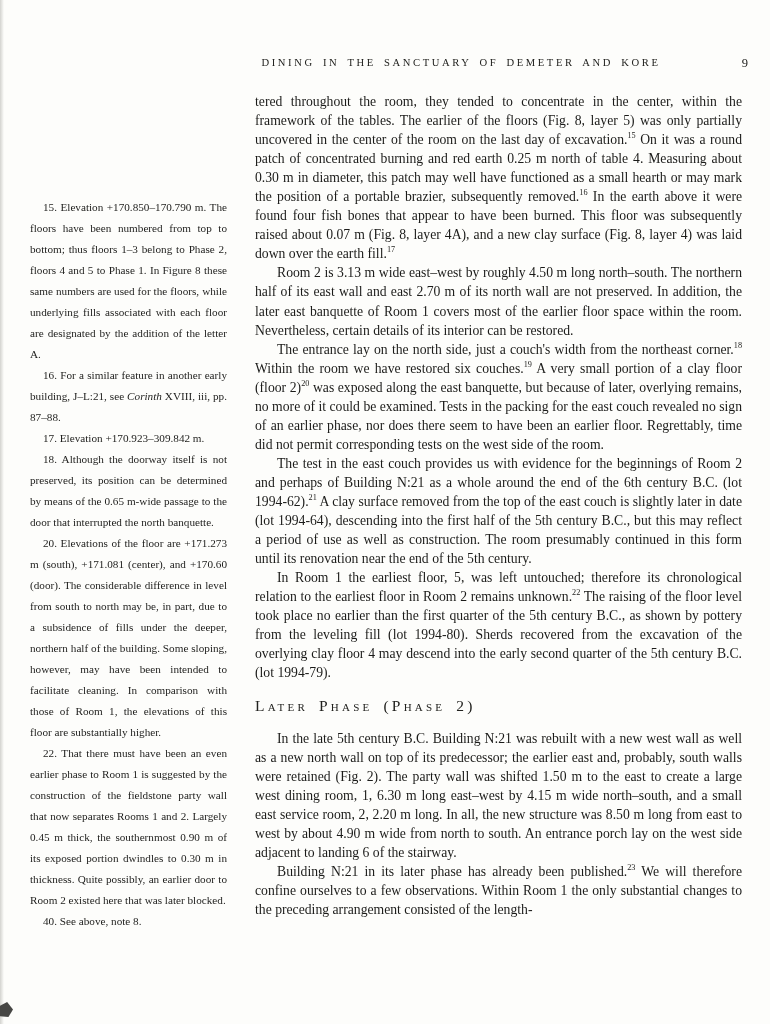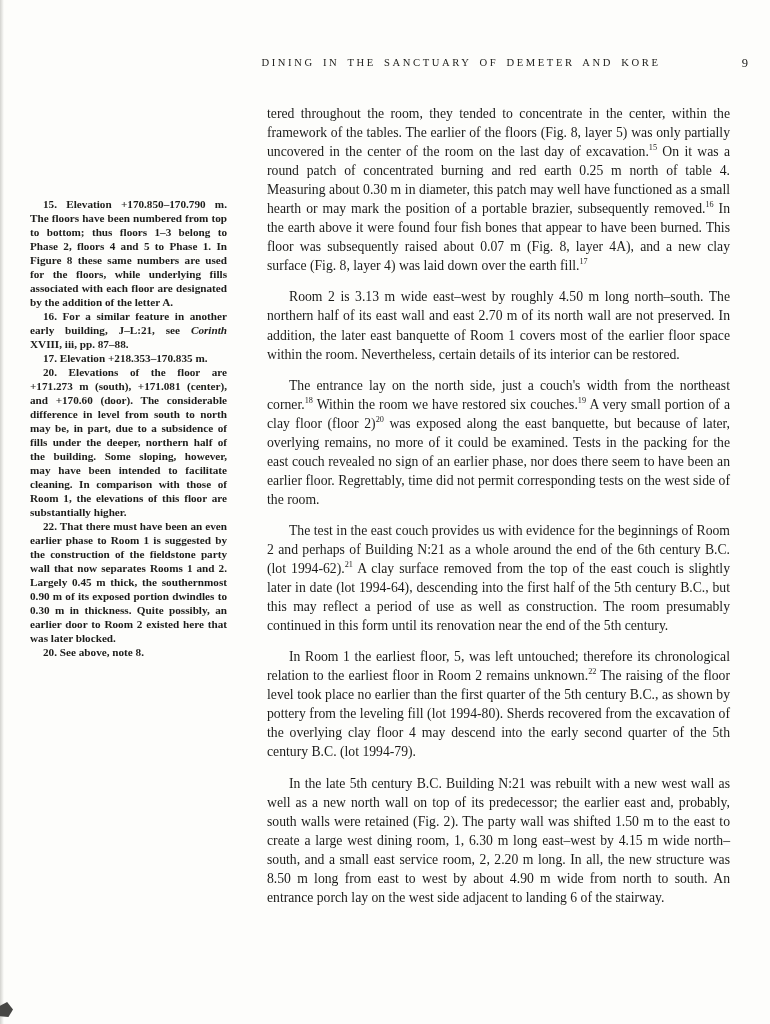--- a/index.html
+++ b/index.html
@@ -45,42 +45,41 @@
     position: absolute;
     right: 38px; top: 56px;
     font-size: 12.5px;
     color: #22221f;
   }
   .footnote-col {
     position: absolute;
     left: 30px; top: 197px;
     width: 197px;
     font-size: 11.2px;
-    line-height: 14px;
+    line-height: 21px;
     text-align: justify;
     hyphens: auto;
     color: #1d1d1b;
-    font-weight: bold;
   }
   .footnote-col p {
     margin: 0;
     text-indent: 13px;
   }
   .main-col {
     position: absolute;
     left: 255px; top: 92px;
     width: 487px;
     font-size: 13.7px;
     line-height: 19.05px;
     text-align: justify;
     hyphens: auto;
     color: #1b1b19;
   }
   .main-col p {
-    margin: 12px;
+    margin: 0;
     text-indent: 22px;
   }
   .main-col p.no-indent {
     text-indent: 0;
   }
   .section-heading {
     margin: 14px 0 13px 0;
     font-weight: normal;
     font-size: 15.5px;
     font-variant: small-caps;
@@ -104,28 +103,31 @@
 
   <div class="edge-shade"></div>
   <div class="corner-mark"></div>
 
   <div class="running-head">DINING IN THE SANCTUARY OF DEMETER AND KORE</div>
   <div class="page-number">9</div>
 
   <aside class="footnote-col">
     <p>15. Elevation +170.850–170.790 m. The floors have been numbered from top to bottom; thus floors 1–3 belong to Phase 2, floors 4 and 5 to Phase 1. In Figure 8 these same numbers are used for the floors, while underlying fills associated with each floor are designated by the addition of the letter A.</p>
     <p>16. For a similar feature in another early building, J–L:21, see <i>Corinth</i> XVIII, iii, pp. 87–88.</p>
-    <p>17. Elevation +218.353–170.835 m.</p>
+    <p>17. Elevation +170.923–309.842 m.</p>
+    <p>18. Although the doorway itself is not preserved, its position can be determined by means of the 0.65 m-wide passage to the door that interrupted the north banquette.</p>
     <p>20. Elevations of the floor are +171.273 m (south), +171.081 (center), and +170.60 (door). The considerable difference in level from south to north may be, in part, due to a subsidence of fills under the deeper, northern half of the building. Some sloping, however, may have been intended to facilitate cleaning. In comparison with those of Room 1, the elevations of this floor are substantially higher.</p>
     <p>22. That there must have been an even earlier phase to Room 1 is suggested by the construction of the fieldstone party wall that now separates Rooms 1 and 2. Largely 0.45 m thick, the southernmost 0.90 m of its exposed portion dwindles to 0.30 m in thickness. Quite possibly, an earlier door to Room 2 existed here that was later blocked.</p>
-    <p>20. See above, note 8.</p>
+    <p>40. See above, note 8.</p>
   </aside>
 
   <main class="main-col">
     <p class="no-indent">tered throughout the room, they tended to concentrate in the center, within the framework of the tables. The earlier of the floors (Fig. 8, layer 5) was only partially uncovered in the center of the room on the last day of excavation.<sup>15</sup> On it was a round patch of concentrated burning and red earth 0.25 m north of table 4. Measuring about 0.30 m in diameter, this patch may well have functioned as a small hearth or may mark the position of a portable brazier, subsequently removed.<sup>16</sup> In the earth above it were found four fish bones that appear to have been burned. This floor was subsequently raised about 0.07 m (Fig. 8, layer 4A), and a new clay surface (Fig. 8, layer 4) was laid down over the earth fill.<sup>17</sup></p>
     <p>Room 2 is 3.13 m wide east–west by roughly 4.50 m long north–south. The northern half of its east wall and east 2.70 m of its north wall are not preserved. In addition, the later east banquette of Room 1 covers most of the earlier floor space within the room. Nevertheless, certain details of its interior can be restored.</p>
     <p>The entrance lay on the north side, just a couch's width from the northeast corner.<sup>18</sup> Within the room we have restored six couches.<sup>19</sup> A very small portion of a clay floor (floor 2)<sup>20</sup> was exposed along the east banquette, but because of later, overlying remains, no more of it could be examined. Tests in the packing for the east couch revealed no sign of an earlier phase, nor does there seem to have been an earlier floor. Regrettably, time did not permit corresponding tests on the west side of the room.</p>
     <p>The test in the east couch provides us with evidence for the beginnings of Room 2 and perhaps of Building N:21 as a whole around the end of the 6th century B.C. (lot 1994-62).<sup>21</sup> A clay surface removed from the top of the east couch is slightly later in date (lot 1994-64), descending into the first half of the 5th century B.C., but this may reflect a period of use as well as construction. The room presumably continued in this form until its renovation near the end of the 5th century.</p>
     <p>In Room 1 the earliest floor, 5, was left untouched; therefore its chronological relation to the earliest floor in Room 2 remains unknown.<sup>22</sup> The raising of the floor level took place no earlier than the first quarter of the 5th century B.C., as shown by pottery from the leveling fill (lot 1994-80). Sherds recovered from the excavation of the overlying clay floor 4 may descend into the early second quarter of the 5th century B.C. (lot 1994-79).</p>
+    <h2 class="section-heading">Later Phase (Phase 2)</h2>
     <p>In the late 5th century B.C. Building N:21 was rebuilt with a new west wall as well as a new north wall on top of its predecessor; the earlier east and, probably, south walls were retained (Fig. 2). The party wall was shifted 1.50 m to the east to create a large west dining room, 1, 6.30 m long east–west by 4.15 m wide north–south, and a small east service room, 2, 2.20 m long. In all, the new structure was 8.50 m long from east to west by about 4.90 m wide from north to south. An entrance porch lay on the west side adjacent to landing 6 of the stairway.</p>
+    <p>Building N:21 in its later phase has already been published.<sup>23</sup> We will therefore confine ourselves to a few observations. Within Room 1 the only substantial changes to the preceding arrangement consisted of the length-</p>
   </main>
 
 </div>
 
 </body></html>

